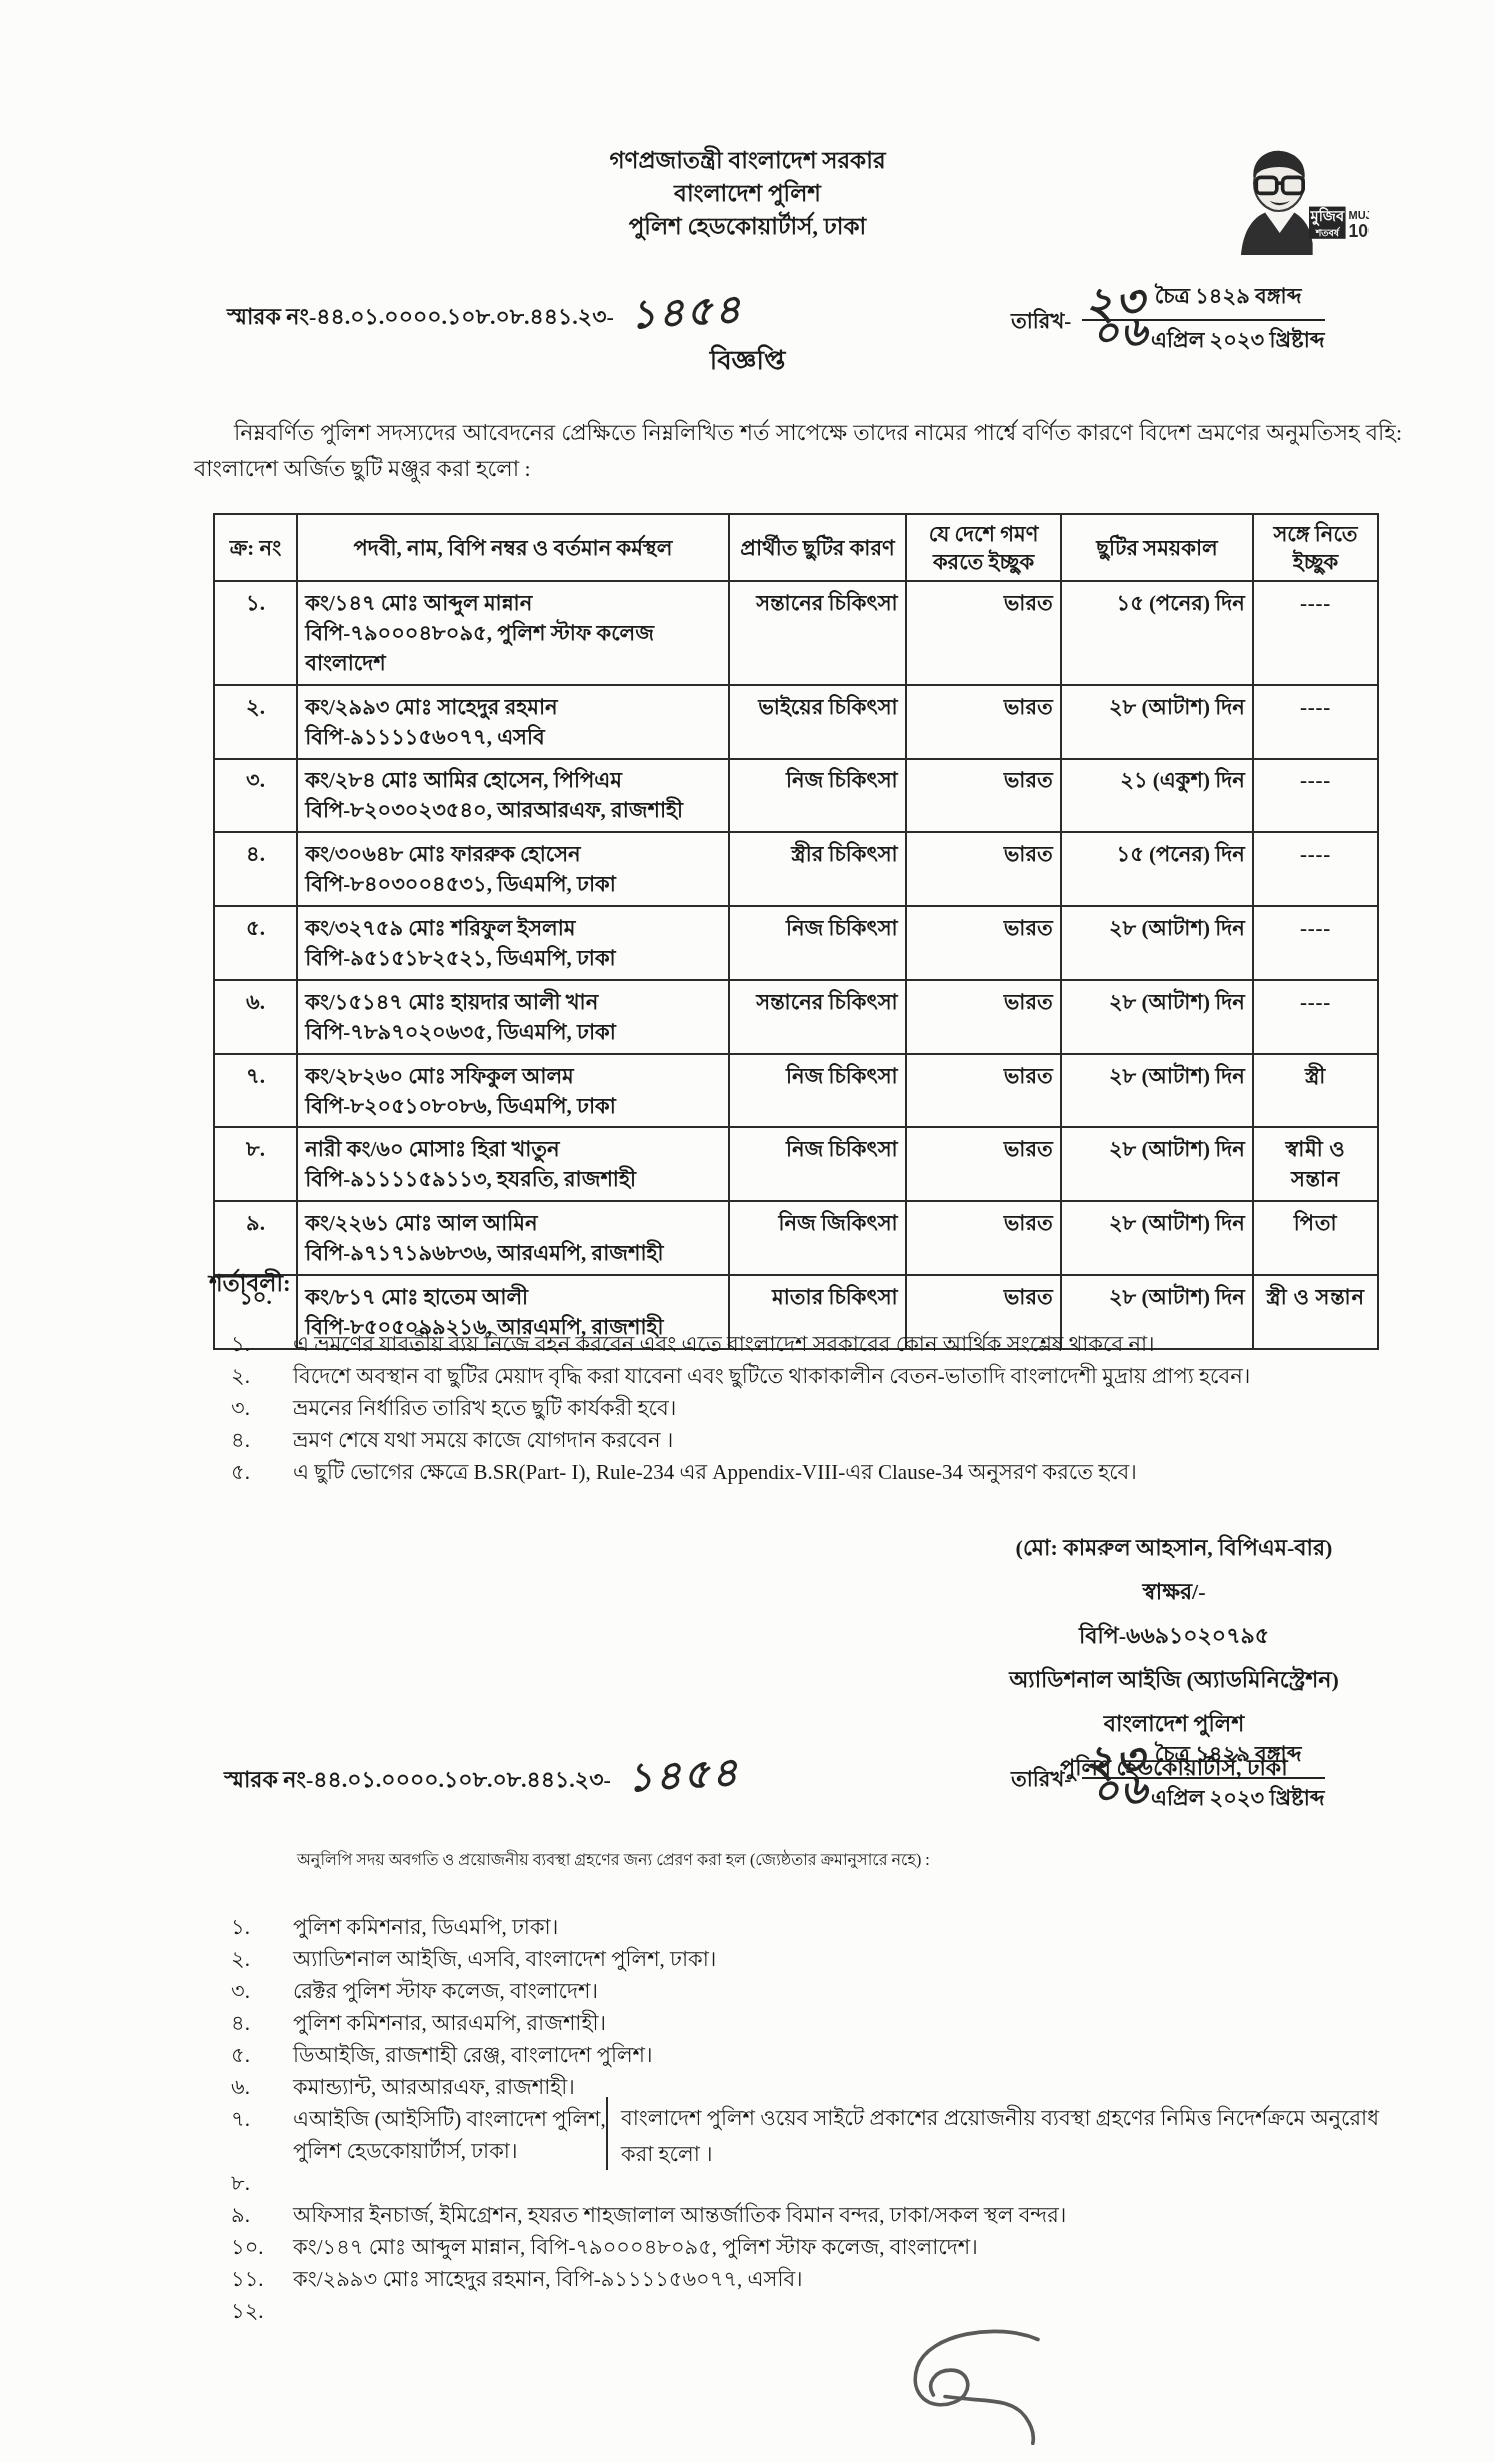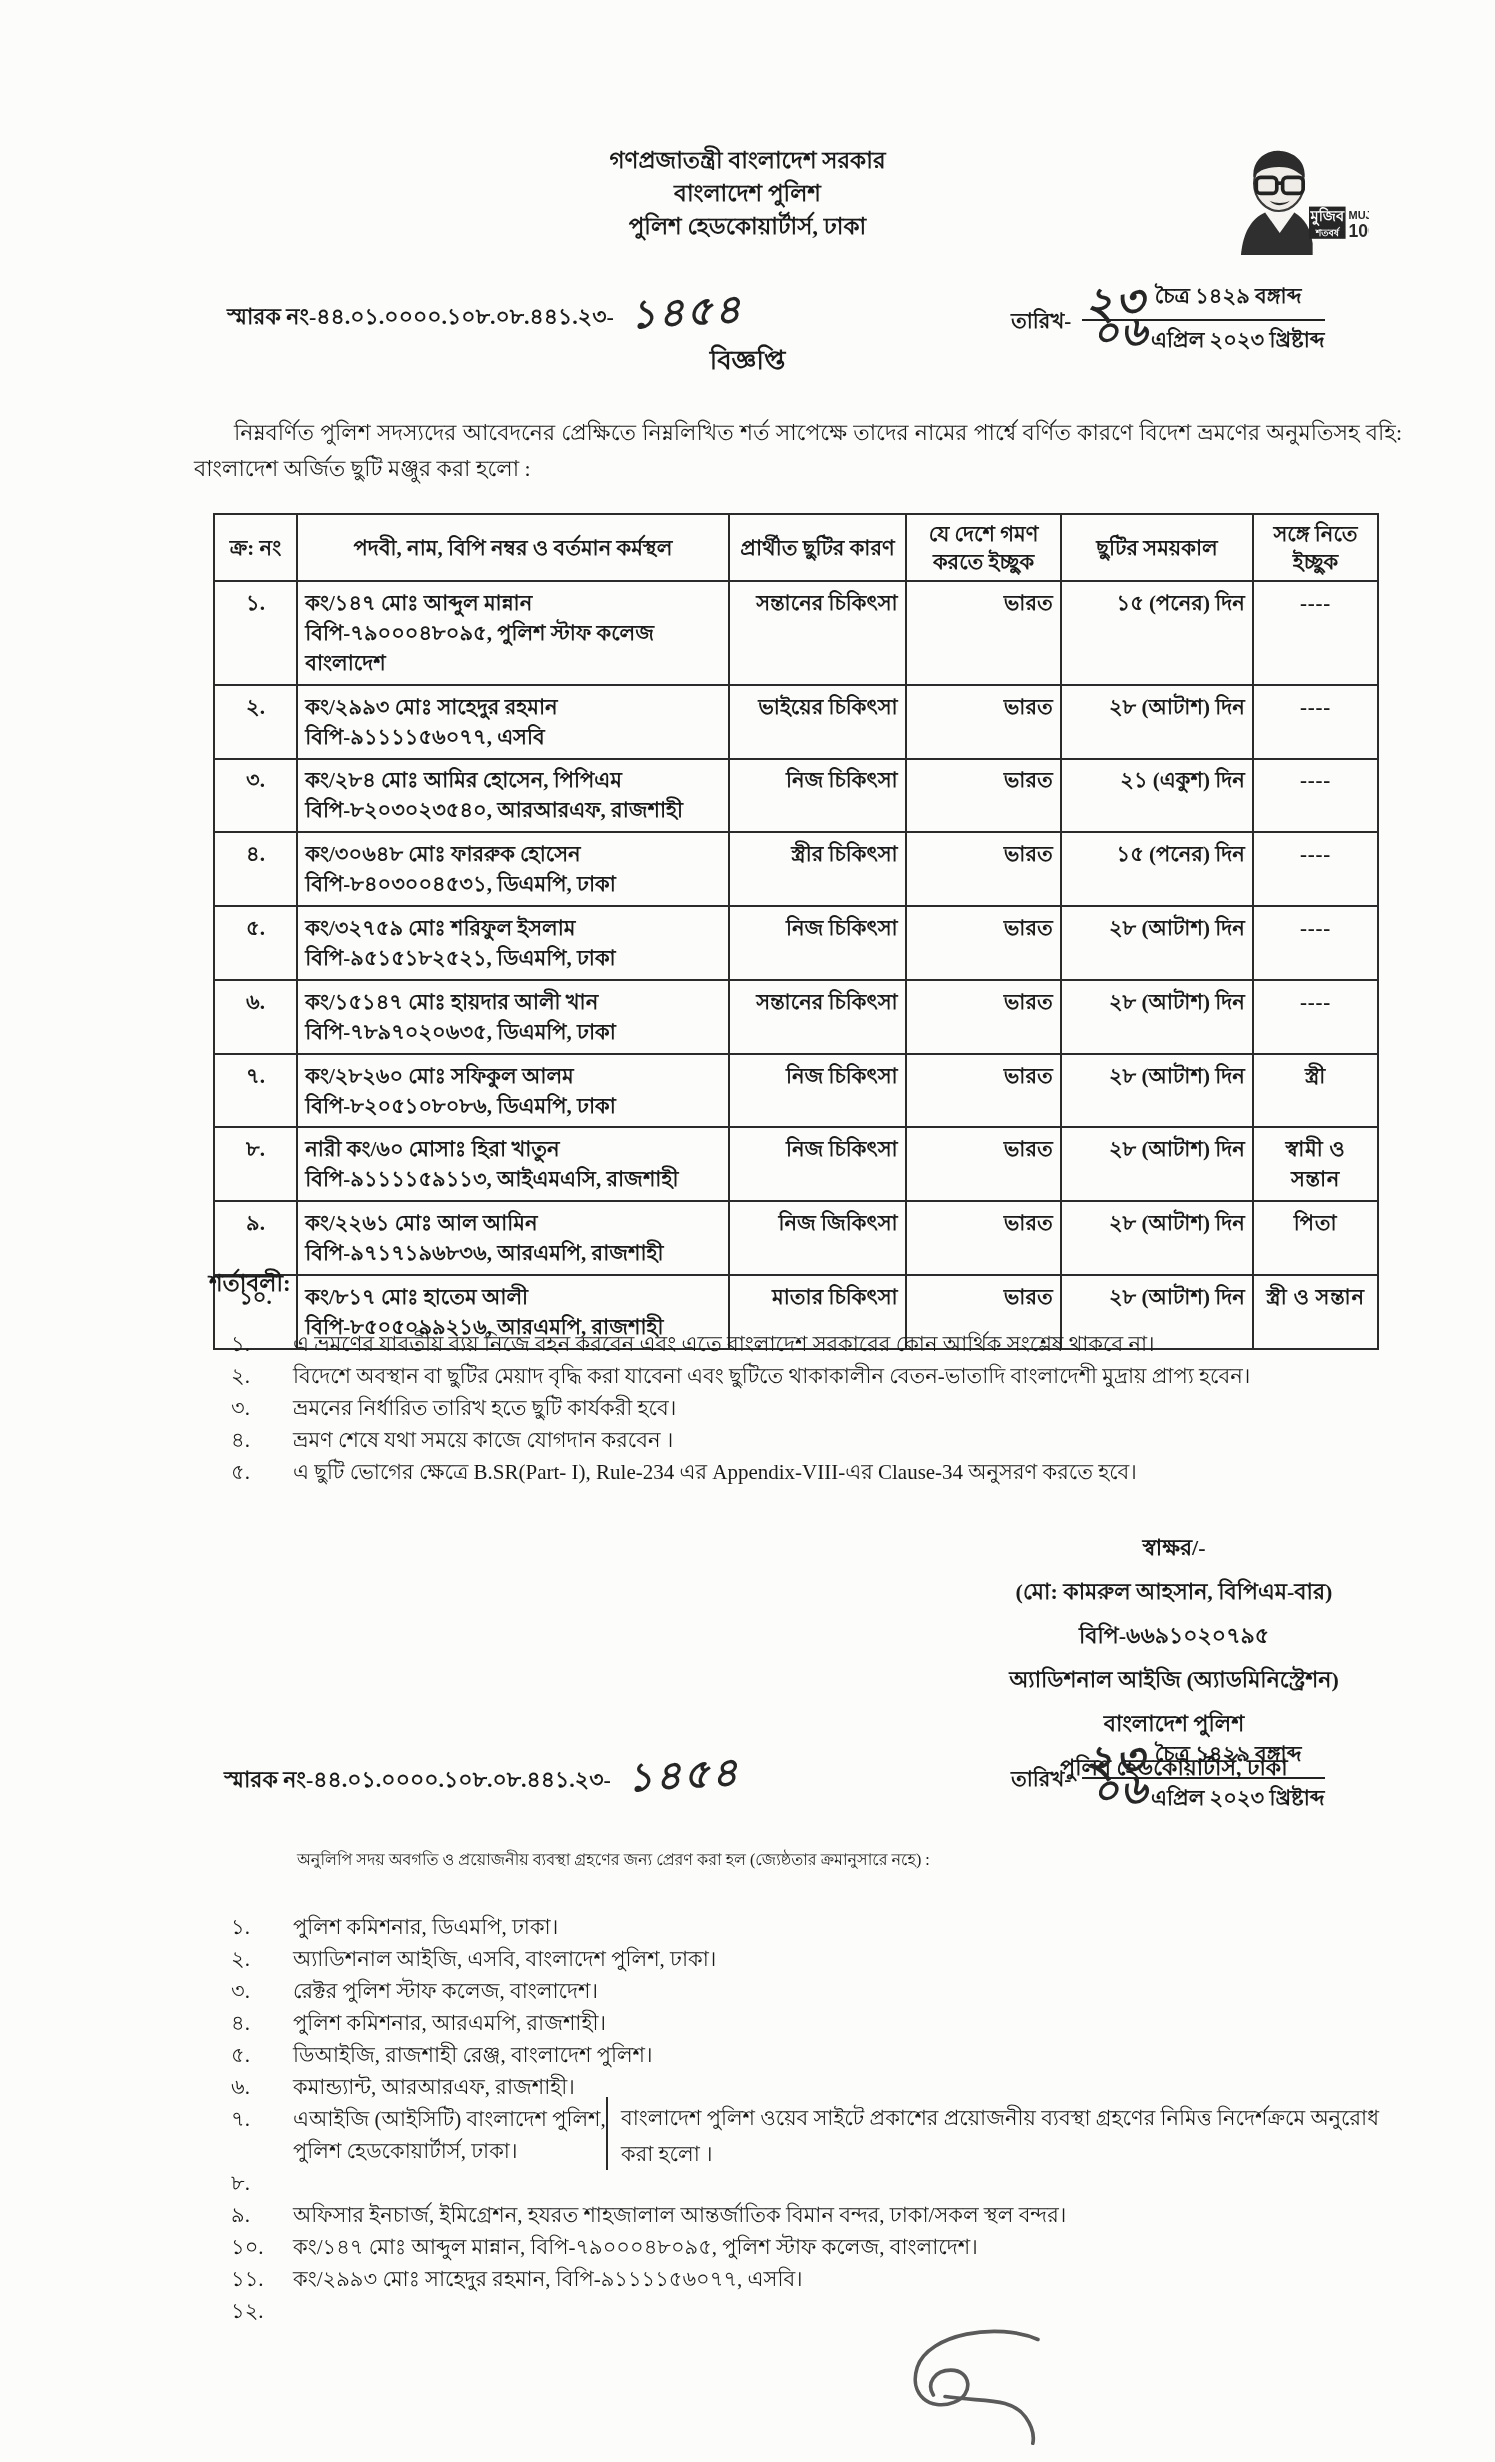--- a/index.html
+++ b/index.html
@@ -218,21 +218,21 @@
             </td>
           <td class="c-reason">নিজ চিকিৎসা</td>
           <td class="c-country">ভারত</td>
           <td class="c-duration">২৮ (আটাশ) দিন</td>
           <td class="c-comp">স্ত্রী</td>
         </tr>
         <tr>
           <td class="c-sl">৮.</td>
           <td class="c-name">
               <div>নারী কং/৬০ মোসাঃ হিরা খাতুন</div>
-              <div>বিপি-৯১১১১৫৯১১৩, আইএমএসি, রাজশাহী</div>
+              <div>বিপি-৯১১১১৫৯১১৩, হযরতি, রাজশাহী</div>
             </td>
           <td class="c-reason">নিজ চিকিৎসা</td>
           <td class="c-country">ভারত</td>
           <td class="c-duration">২৮ (আটাশ) দিন</td>
           <td class="c-comp">স্বামী ও সন্তান</td>
         </tr>
         <tr>
           <td class="c-sl">৯.</td>
           <td class="c-name">
               <div>কং/২২৬১ মোঃ আল আমিন</div>
@@ -276,22 +276,22 @@
         <span class="num">৪.</span>
         <span>ভ্রমণ শেষে যথা সময়ে কাজে যোগদান করবেন ।</span>
       </div>
     <div class="cond-item">
         <span class="num">৫.</span>
         <span>এ ছুটি ভোগের ক্ষেত্রে B.SR(Part- I), Rule-234 এর Appendix-VIII-এর Clause-34 অনুসরণ করতে হবে।</span>
       </div>
   </div>
 
   <div class="abs sign-block">
+    <div>(মো: কামরুল আহসান, বিপিএম-বার)</div>
     <div>স্বাক্ষর/-</div>
-    <div>(মো: কামরুল আহসান, বিপিএম-বার)</div>
     <div>বিপি-৬৬৯১০২০৭৯৫</div>
     <div>অ্যাডিশনাল আইজি (অ্যাডমিনিস্ট্রেশন)</div>
     <div>বাংলাদেশ পুলিশ</div>
     <div>পুলিশ হেডকোয়ার্টার্স, ঢাকা</div>
   </div>
 
   <div class="abs memo-line" style="top:1762px; left:224px;">
     <span>স্মারক নং-৪৪.০১.০০০০.১০৮.০৮.৪৪১.২৩-</span><span class="hand memo-number">১৪৫৪</span>
   </div>
 

